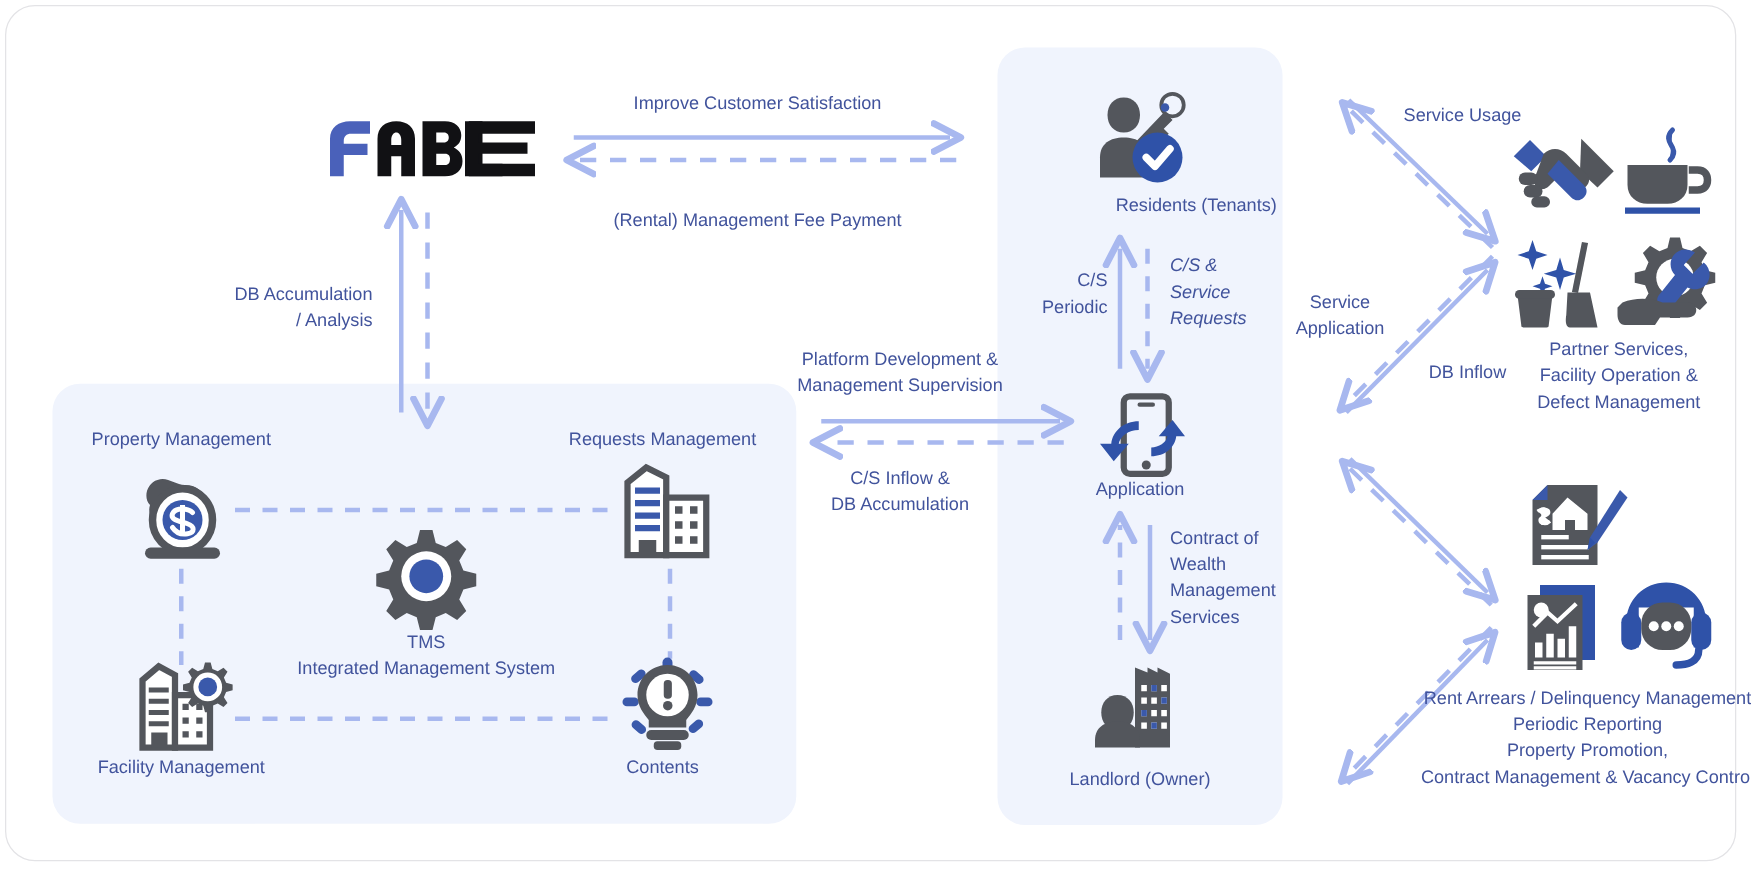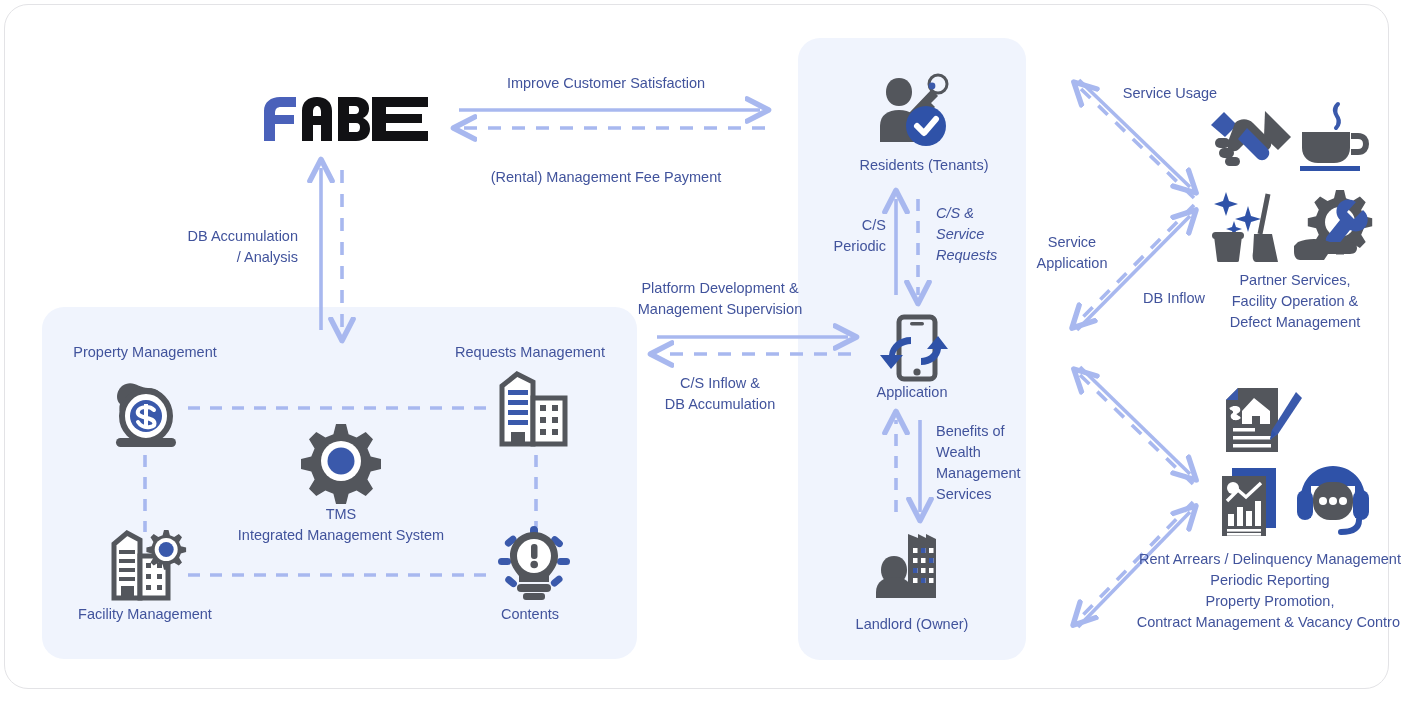--- a/index.html
+++ b/index.html
@@ -92,21 +92,21 @@
 / Analysis</div>
   <div class="lbl c" style="left:620px;top:278px;width:200px;">Platform Development &amp;
 Management Supervision</div>
   <div class="lbl c" style="left:620px;top:373px;width:200px;">C/S Inflow &amp;
 DB Accumulation</div>
   <div class="lbl r" style="left:800px;top:215px;width:86px;">C/S
 Periodic</div>
   <div class="lbl" style="left:936px;top:203px;width:96px;font-style:italic;">C/S &amp;
 Service
 Requests</div>
-  <div class="lbl" style="left:936px;top:421px;width:96px;">Benefits of
+  <div class="lbl" style="left:936px;top:421px;width:96px;">Contract of
 Wealth
 Management
 Services</div>
   <div class="lbl c" style="left:1090px;top:83px;width:160px;">Service Usage</div>
   <div class="lbl c" style="left:1022px;top:232px;width:100px;">Service
 Application</div>
   <div class="lbl c" style="left:1131px;top:288px;width:86px;">DB Inflow</div>
 
   <div class="node-cap" style="left:55px;top:342px;width:180px;">Property Management</div>
   <svg class="ico" style="left:104px;top:368px;" width="84" height="84" viewBox="0 0 84 84">
@@ -190,21 +190,21 @@
 
   <svg class="ico" style="left:874px;top:72px;" width="78" height="76" viewBox="0 0 78 76">
     <path fill="#53565c" d="M25 6 C33 6 38 12 38 20 C38 28 33 34 25 34 C17 34 12 28 12 20 C12 12 17 6 25 6 Z"></path>
     <path fill="#53565c" d="M6 70 L6 54 C6 43 14 38 25 38 C36 38 44 43 44 54 L44 70 Z"></path>
     <circle cx="64" cy="12" r="9" fill="none" stroke="#53565c" stroke-width="3"></circle>
     <path fill="#53565c" d="M58 17 L36 40 L30 46 L36 52 L42 46 L46 50 L51 45 L47 41 L52 36 L56 40 L61 35 L57 31 L64 24 Z"></path>
     <circle cx="58" cy="14" r="3.4" fill="#3a59ab"></circle>
     <circle cx="52" cy="54" r="20" fill="#2f52a8"></circle>
     <path d="M43 54 L50 61 L62 47" fill="none" stroke="#fff" stroke-width="6" stroke-linecap="round" stroke-linejoin="round"></path>
   </svg>
-  <div class="node-cap" style="left:824px;top:155px;width:200px;">Residents (Tenants)</div>
+  <div class="node-cap" style="left:857px;top:155px;width:200px;">Residents (Tenants)</div>
 
   <svg class="ico" style="left:877px;top:315px;" width="72" height="70" viewBox="0 0 72 70">
     <rect x="22" y="2" width="36" height="62" rx="5" fill="none" stroke="#53565c" stroke-width="5"></rect>
     <rect x="33" y="7" width="14" height="3.4" rx="1.7" fill="#53565c"></rect>
     <circle cx="40" cy="57" r="3.6" fill="#53565c"></circle>
     <path fill="#2f52a8" d="M34 22 C22 22 13 30 12 40 L3 40 L14 54 L26 40 L18 40 C19 34 26 29 34 29 Z"></path>
     <path fill="#2f52a8" d="M44 50 C55 50 63 43 64 34 L71 34 L61 21 L50 34 L57 34 C56 39 50 43 44 43 Z"></path>
   </svg>
   <div class="node-cap" style="left:812px;top:382px;width:200px;">Application</div>
 

